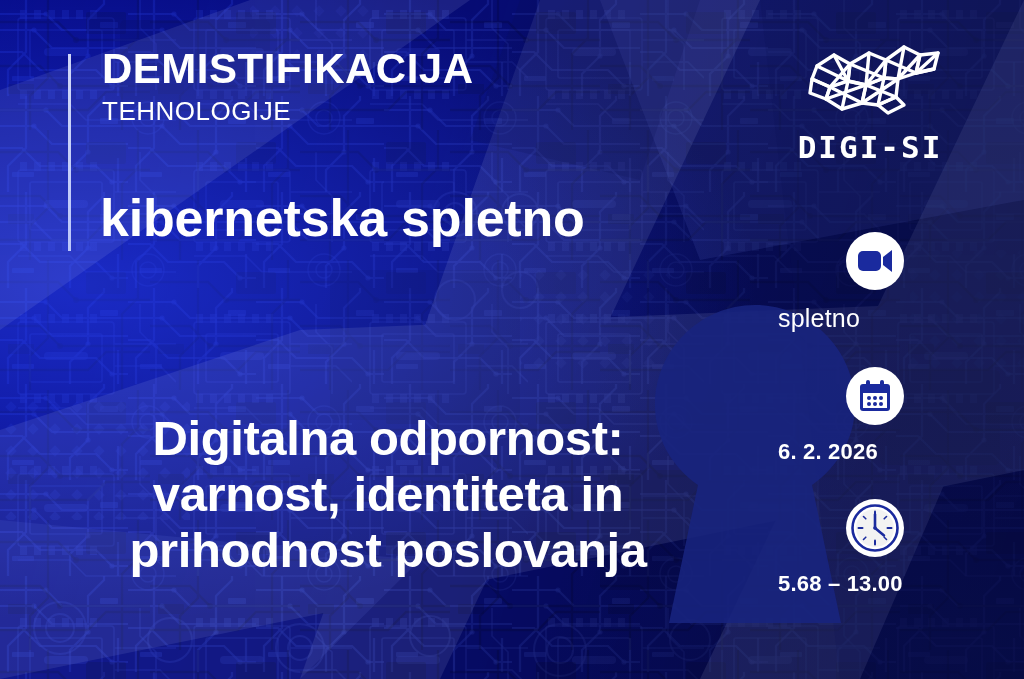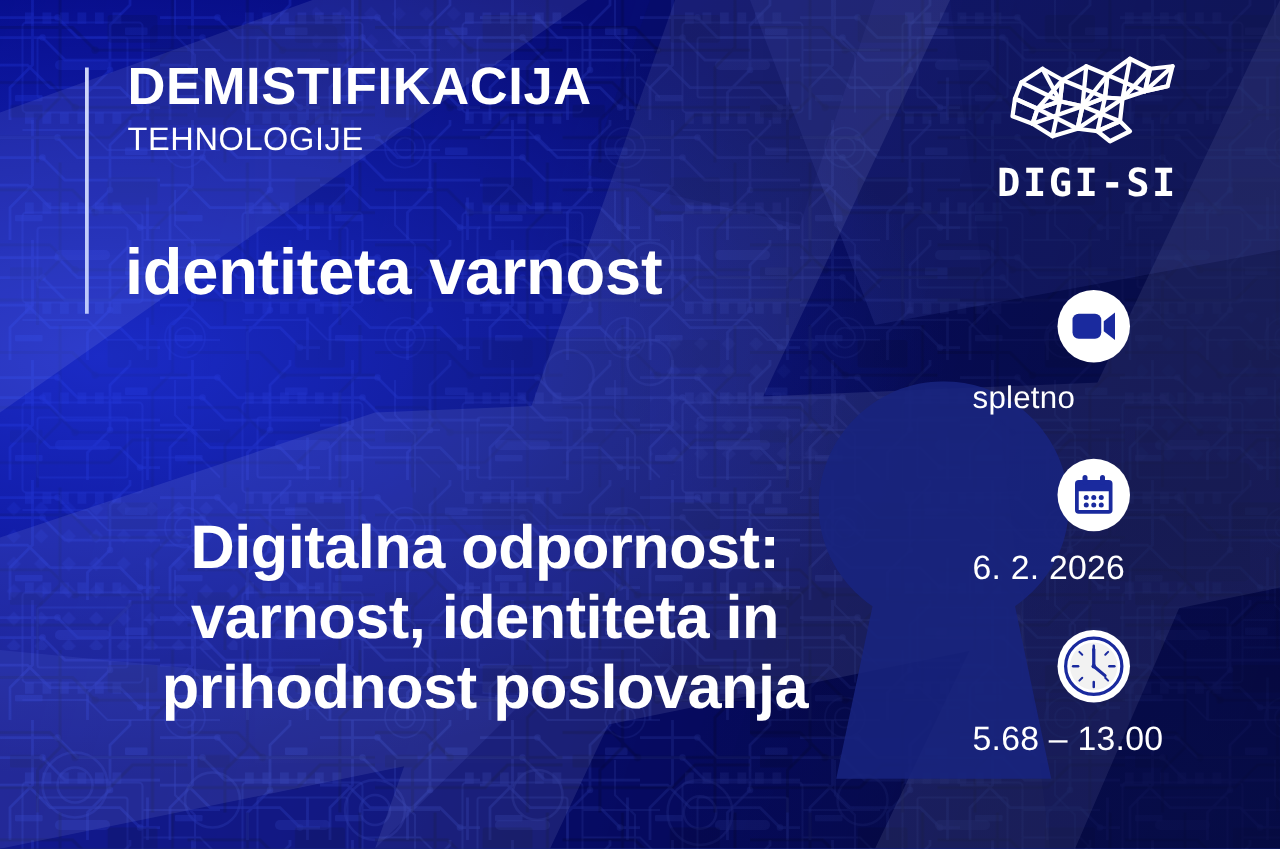--- a/index.html
+++ b/index.html
@@ -62,21 +62,21 @@
   #info{position:absolute;left:778px;top:232px;width:194px;}
   .info-item{margin-bottom:36px;}
   .badge{
     width:58px;height:58px;border-radius:50%;background:#fff;
     margin:0 auto 16px auto;display:flex;align-items:center;justify-content:center;
   }
   .badge svg{display:block;}
   .info-label{
     color:#fff;font-size:25px;font-weight:500;letter-spacing:.2px;line-height:1;
   }
-  .info-label.num{font-weight:400;font-size:27px;}
+  .info-label.num{font-weight:700;font-size:22px;}
 
   
   #logo{position:absolute;left:795px;top:33px;width:150px;text-align:center;}
   #logo svg{display:block;margin:0 auto;}
   #logo-text{
     margin-top:10px;color:#fff;font-size:31px;font-weight:700;
     letter-spacing:2px;font-family:"DejaVu Sans Mono","Liberation Mono",monospace;
   }
 </style>
 </head>
@@ -212,21 +212,21 @@
     <path d="M100 0 C155 0 200 45 200 100 C200 133 183 162 157 180 L186 318 L14 318 L43 180 C17 162 0 133 0 100 C0 45 45 0 100 0 Z"></path>
   </svg>
 
   <div id="rule"></div>
 
   <div id="eyebrow">
     <div class="l1">DEMISTIFIKACIJA</div>
     <div class="l2">TEHNOLOGIJE</div>
   </div>
 
-  <div id="kicker">identiteta varnost</div>
+  <div id="kicker">kibernetska spletno</div>
 
   <h1 id="headline">Digitalna odpornost: varnost, identiteta in prihodnost poslovanja</h1>
 
   <div id="logo">
     <svg width="140" height="86" viewBox="0 0 140 86">
       <g fill="none" stroke="#ffffff" stroke-width="3.4" stroke-linejoin="round" stroke-linecap="round">
         <polygon points="17,33 34,22 50,31 48,48 30,54 12,46"></polygon>
         <polygon points="50,31 69,20 86,27 84,45 66,52 48,48"></polygon>
         <polygon points="86,27 104,14 120,22 116,40 98,46 84,45"></polygon>
         <polygon points="116,40 120,22 138,20 134,36"></polygon>

